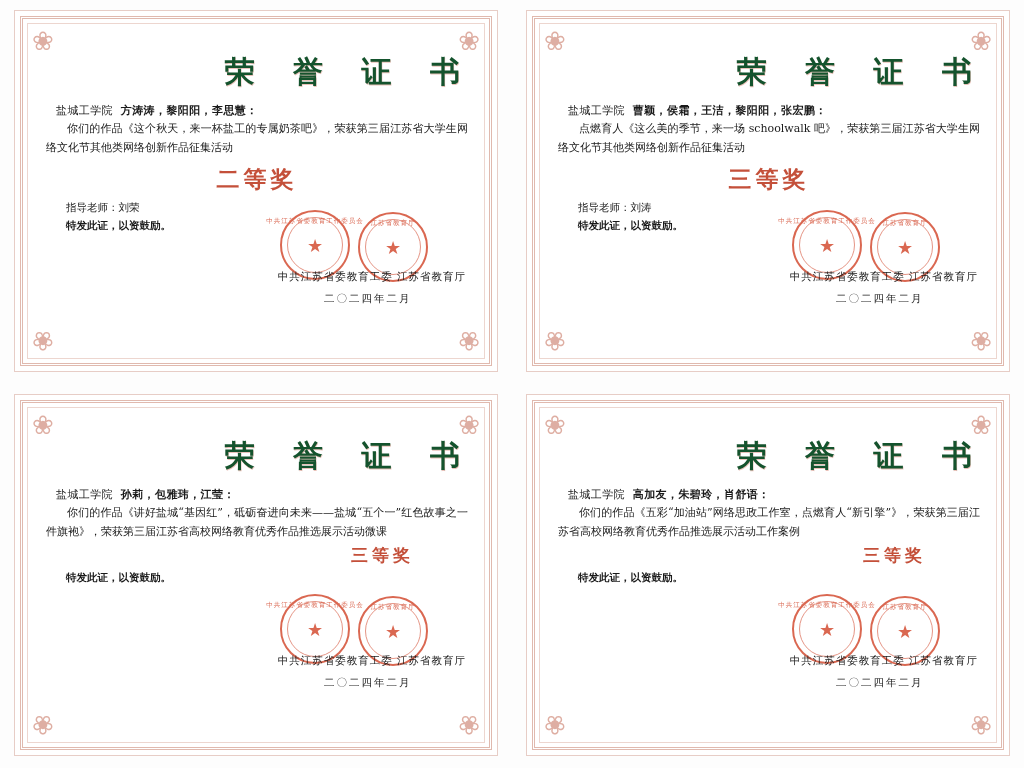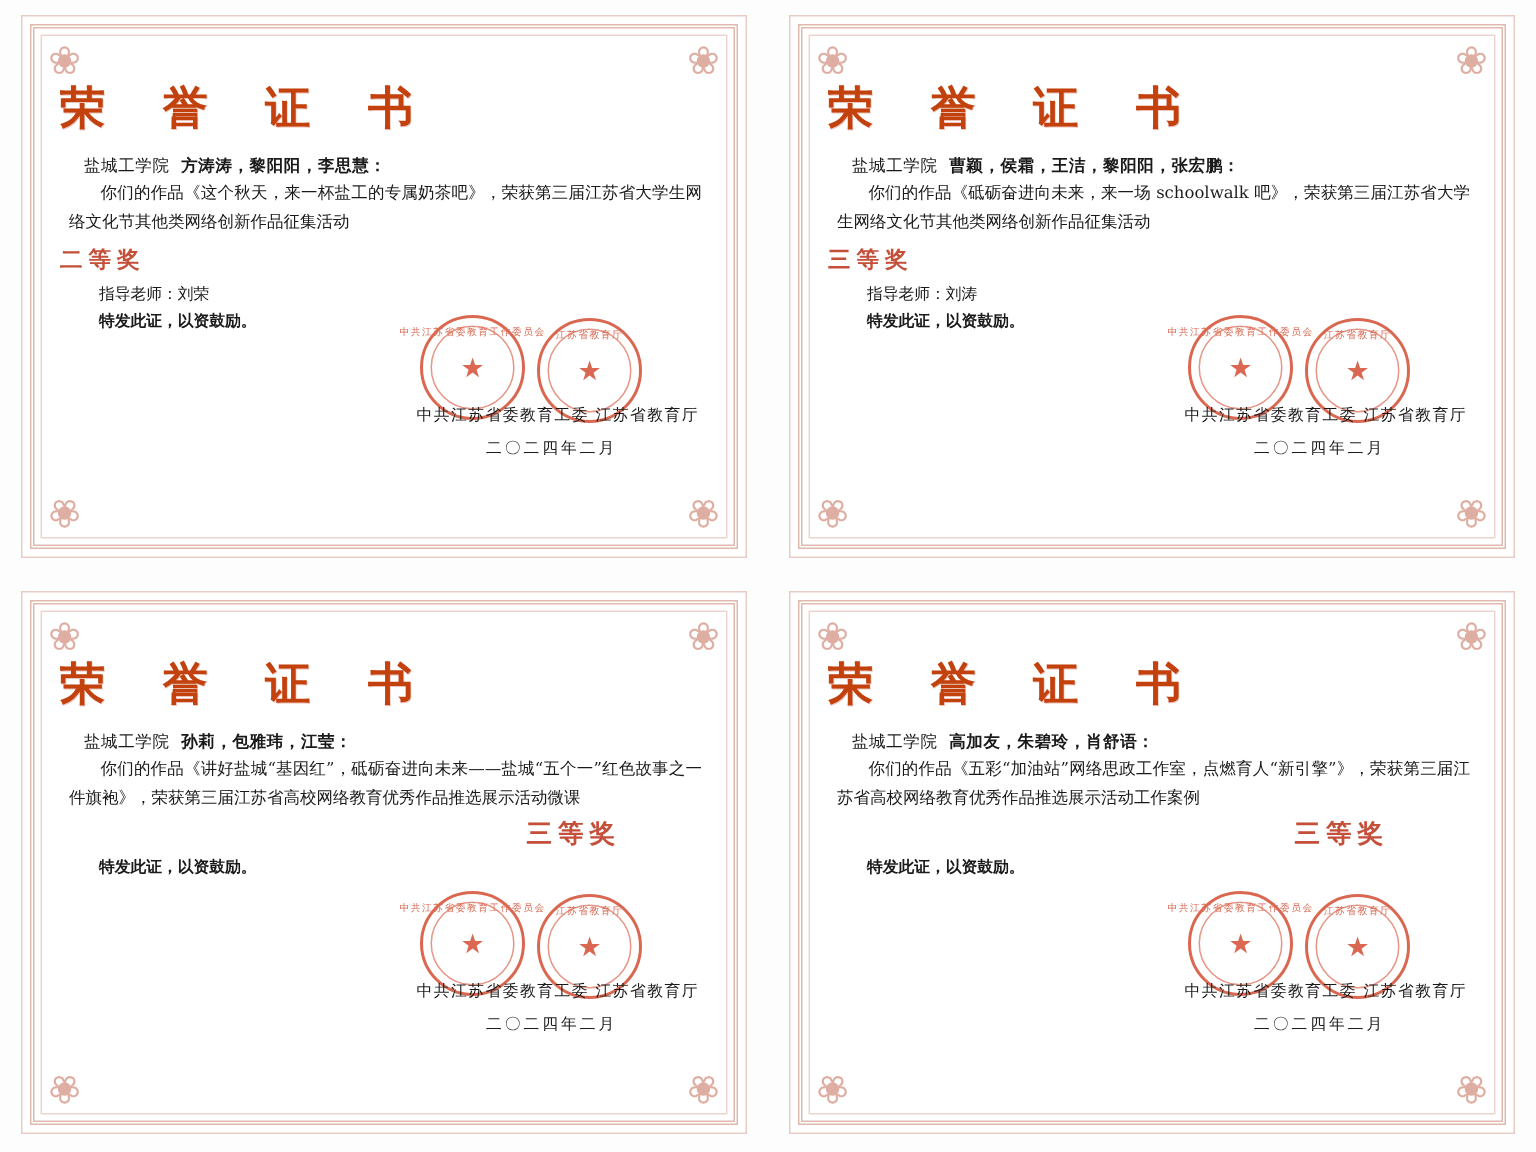--- a/index.html
+++ b/index.html
@@ -68,22 +68,22 @@
   .corner.br { right: 26px; bottom: 28px; transform: scale(-1,-1); }
 
   .content {
     position: absolute;
     left: 40px;
     right: 38px;
     top: 36px;
     bottom: 38px;
   }
   .title {
-    text-align: left;
-    color: #c2410c;
+    text-align: right;
+    color: #14532d;
     font-size: 30px;
     letter-spacing: 14px;
     font-weight: bold;
     margin-top: 16px;
     margin-bottom: 10px;
     font-family: "DejaVu Serif", "Liberation Serif", serif;
     text-shadow: 0.5px 0.5px 0 rgba(196,80,58,.35);
   }
   .recipient {
     font-size: 11px;
@@ -94,22 +94,23 @@
   .recipient b { font-weight: bold; }
   .body-text {
     font-size: 11px;
     color: #1a1a1a;
     line-height: 1.72;
     text-align: justify;
     margin: 2px 6px 0 6px;
     text-indent: 21px;
   }
   .award {
+    text-align: center;
     color: #c4503a;
-    font-size: 15px;
+    font-size: 23px;
     font-weight: bold;
     letter-spacing: 4px;
     margin: 6px 0 4px 0;
   }
   .award-right {
     text-align: right;
     color: #c4503a;
     font-size: 17px;
     font-weight: bold;
     letter-spacing: 4px;
@@ -236,21 +237,21 @@
     <div class="corner tl">❀</div>
     <div class="corner tr">❀</div>
     <div class="corner bl">❀</div>
     <div class="corner br">❀</div>
     <div class="content">
       <div class="title">荣 誉 证 书</div>
       <div class="recipient">
         <span>盐城工学院</span>
         &nbsp;<b>曹颖，侯霜，王洁，黎阳阳，张宏鹏：</b>
       </div>
-      <div class="body-text">你们的作品《砥砺奋进向未来，来一场 schoolwalk 吧》，荣获第三届江苏省大学生网络文化节其他类网络创新作品征集活动</div>
+      <div class="body-text">点燃育人《这么美的季节，来一场 schoolwalk 吧》，荣获第三届江苏省大学生网络文化节其他类网络创新作品征集活动</div>
       <div class="award">三等奖</div>
       <div class="teacher">指导老师：刘涛</div>
       <div class="issue">特发此证，以资鼓励。</div>
 
       <div class="seals">
         <div class="seal a">
           <div class="seal-ring"></div>
           <div class="seal-arc">中共江苏省委教育工作委员会</div>
           <div class="seal-star">★</div>
         </div>

